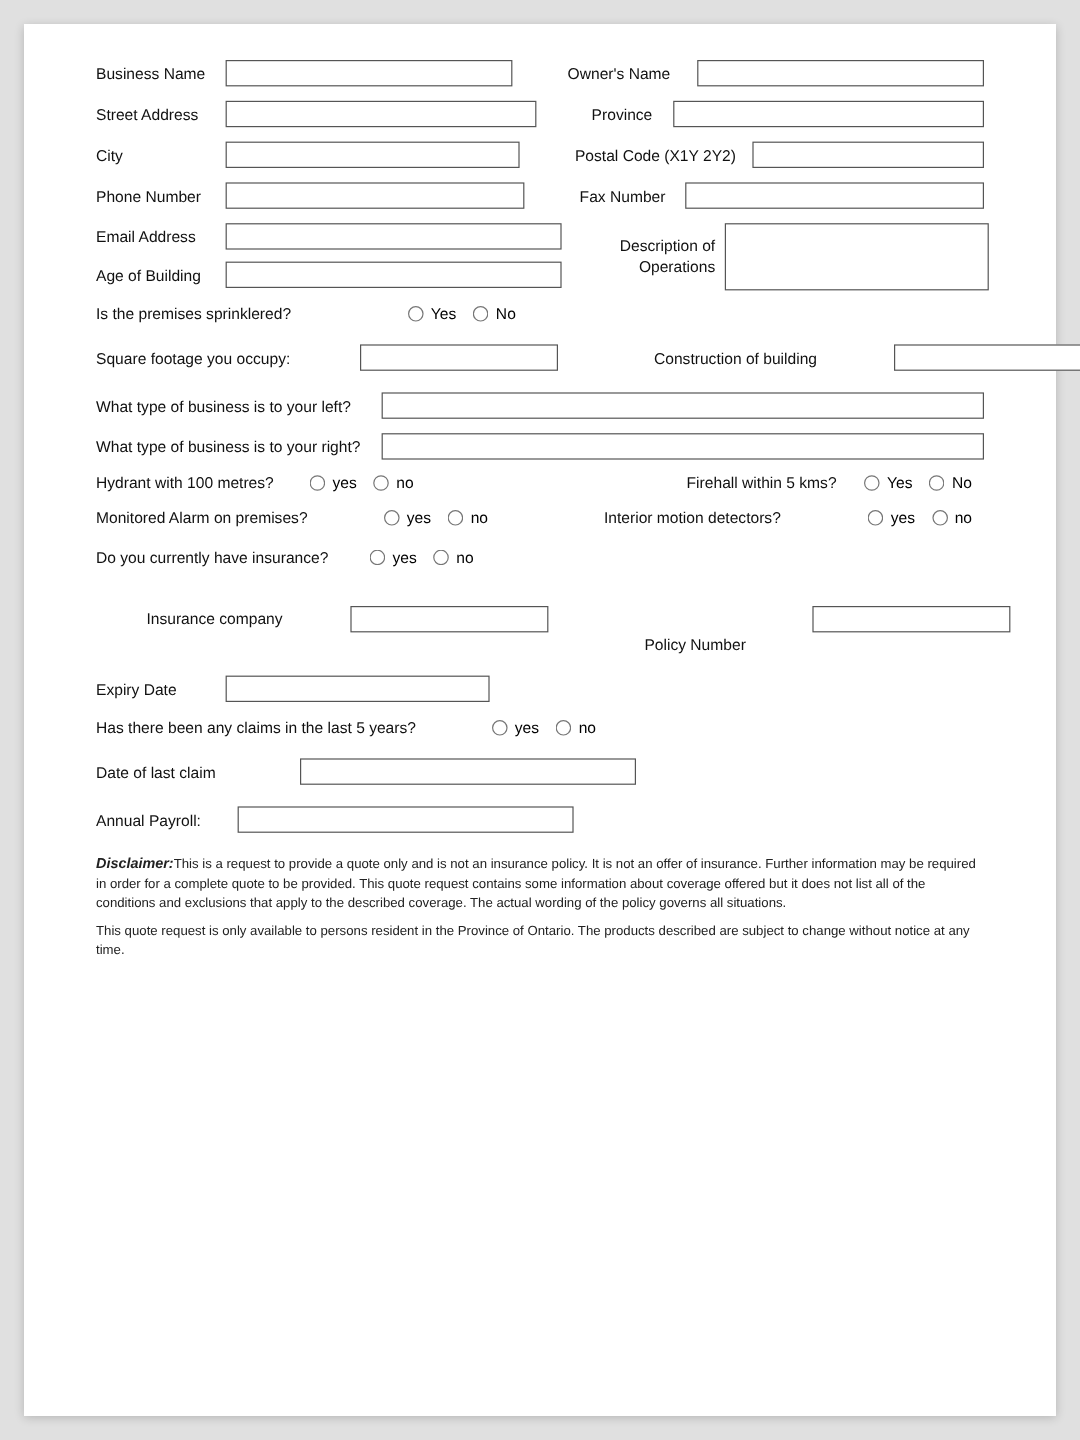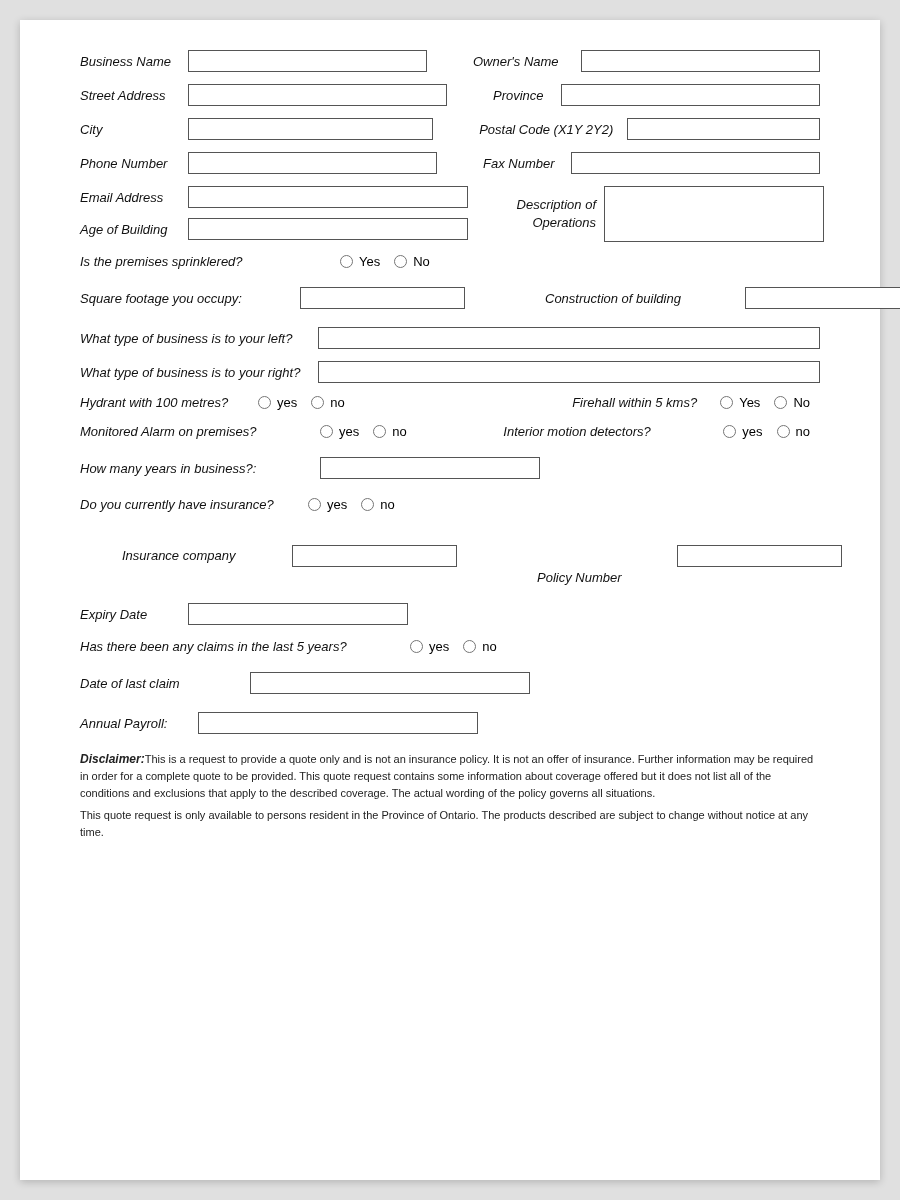--- a/index.html
+++ b/index.html
@@ -24,21 +24,20 @@
       display: flex;
       align-items: center;
       margin-bottom: 12px;
       gap: 8px;
     }
     .label {
       font-size: 13px;
       color: #111;
       white-space: nowrap;
       min-width: 100px;
-      font-style: italic;
     }
     input[type="text"] {
       border: 1px solid #555;
       height: 22px;
       font-size: 12px;
       padding: 2px 4px;
       background: #fff;
       outline: none;
     }
     textarea {
@@ -196,24 +195,20 @@
     <span style="flex:1;"></span>
     <span class="label" style="min-width:180px;">Interior motion detectors?</span>
     <div class="radio-group">
       <input type="radio" name="interior" id="interior_yes" style="">
       <label for="interior_yes" class="radio-label">yes</label>
       <input type="radio" name="interior" id="interior_no" style="">
       <label for="interior_no" class="radio-label">no</label>
     </div>
   </div>
 
-  <div class="form-row section-gap" style="margin-top:14px;">
-    <span class="label" style="min-width:200px;">How many years in business?:</span>
-    <input type="text" class="field-lg" style="">
-  </div>
 
   <div class="form-row">
     <span class="label" style="min-width:220px;">Do you currently have insurance?</span>
     <div class="radio-group">
       <input type="radio" name="insurance_current" id="ins_yes" style="">
       <label for="ins_yes" class="radio-label">yes</label>
       <input type="radio" name="insurance_current" id="ins_no" style="">
       <label for="ins_no" class="radio-label">no</label>
     </div>
   </div>

